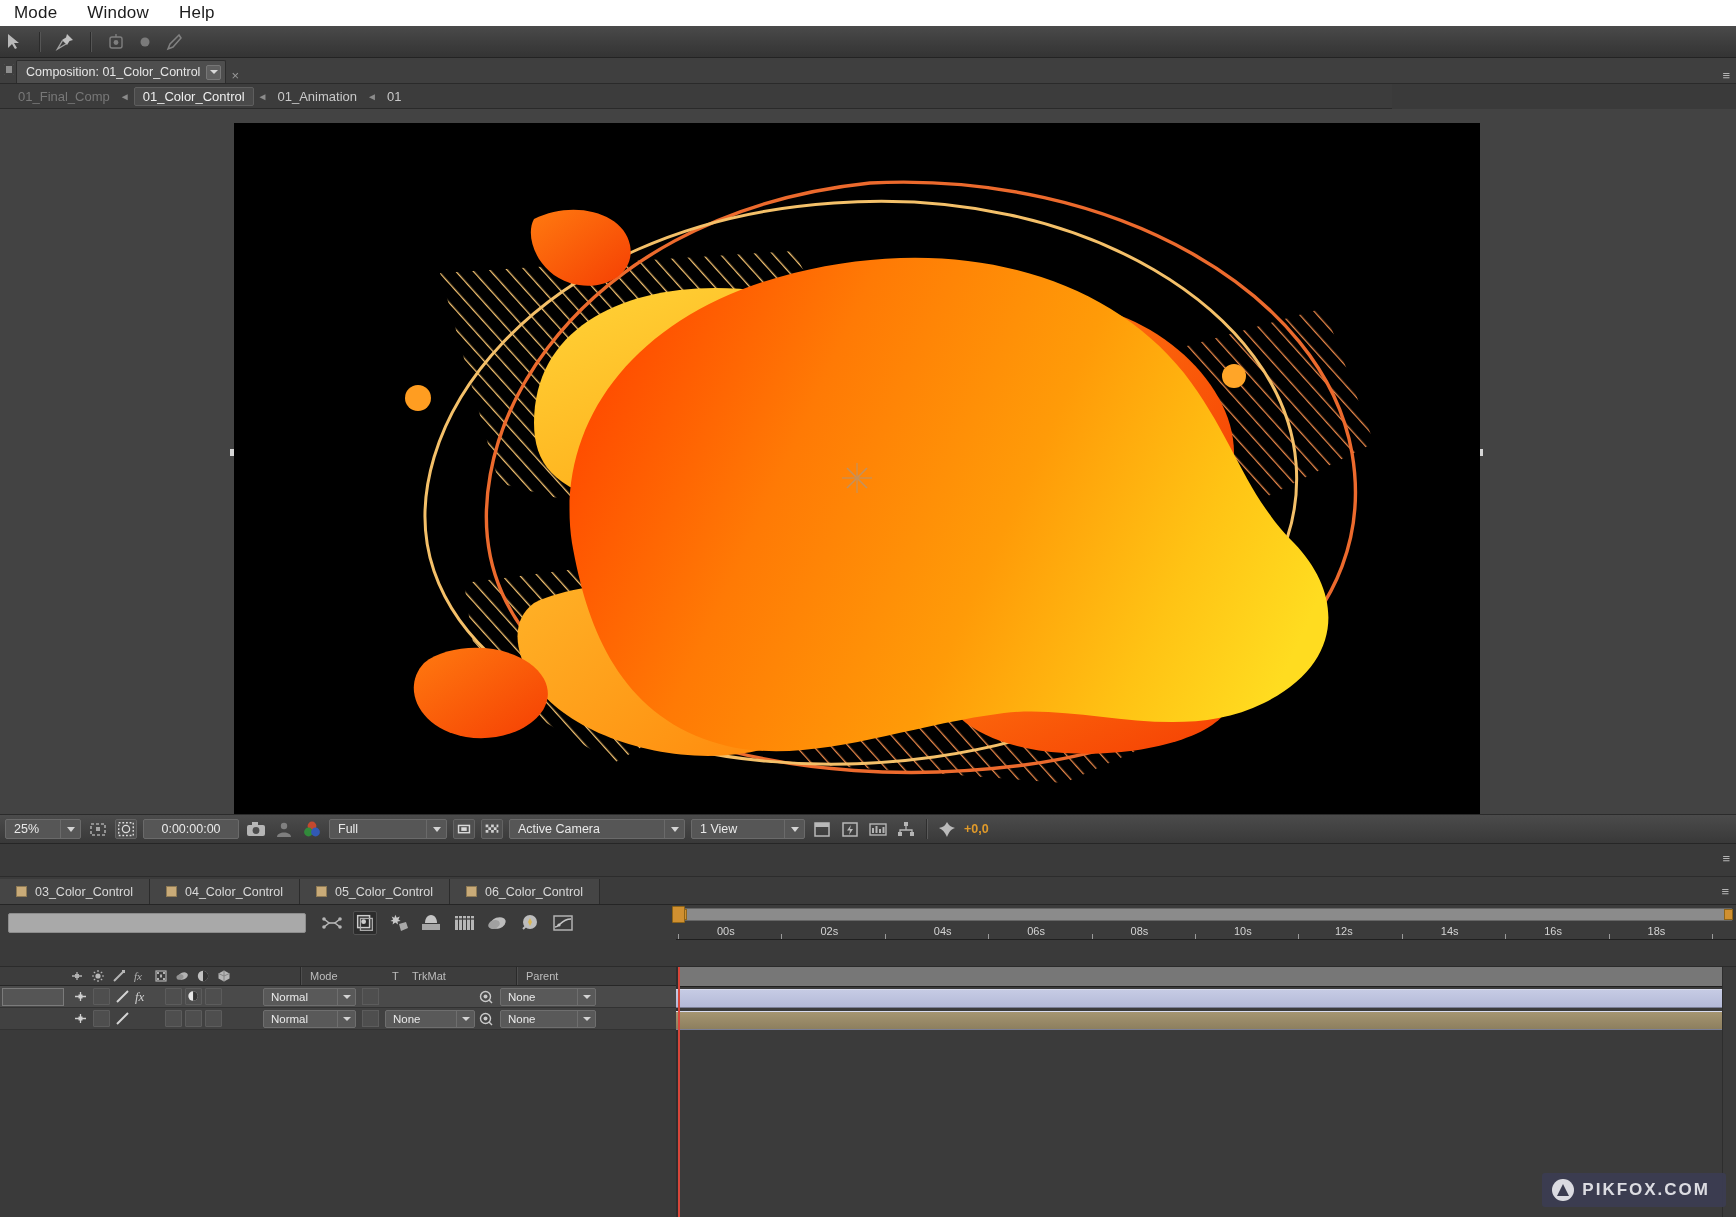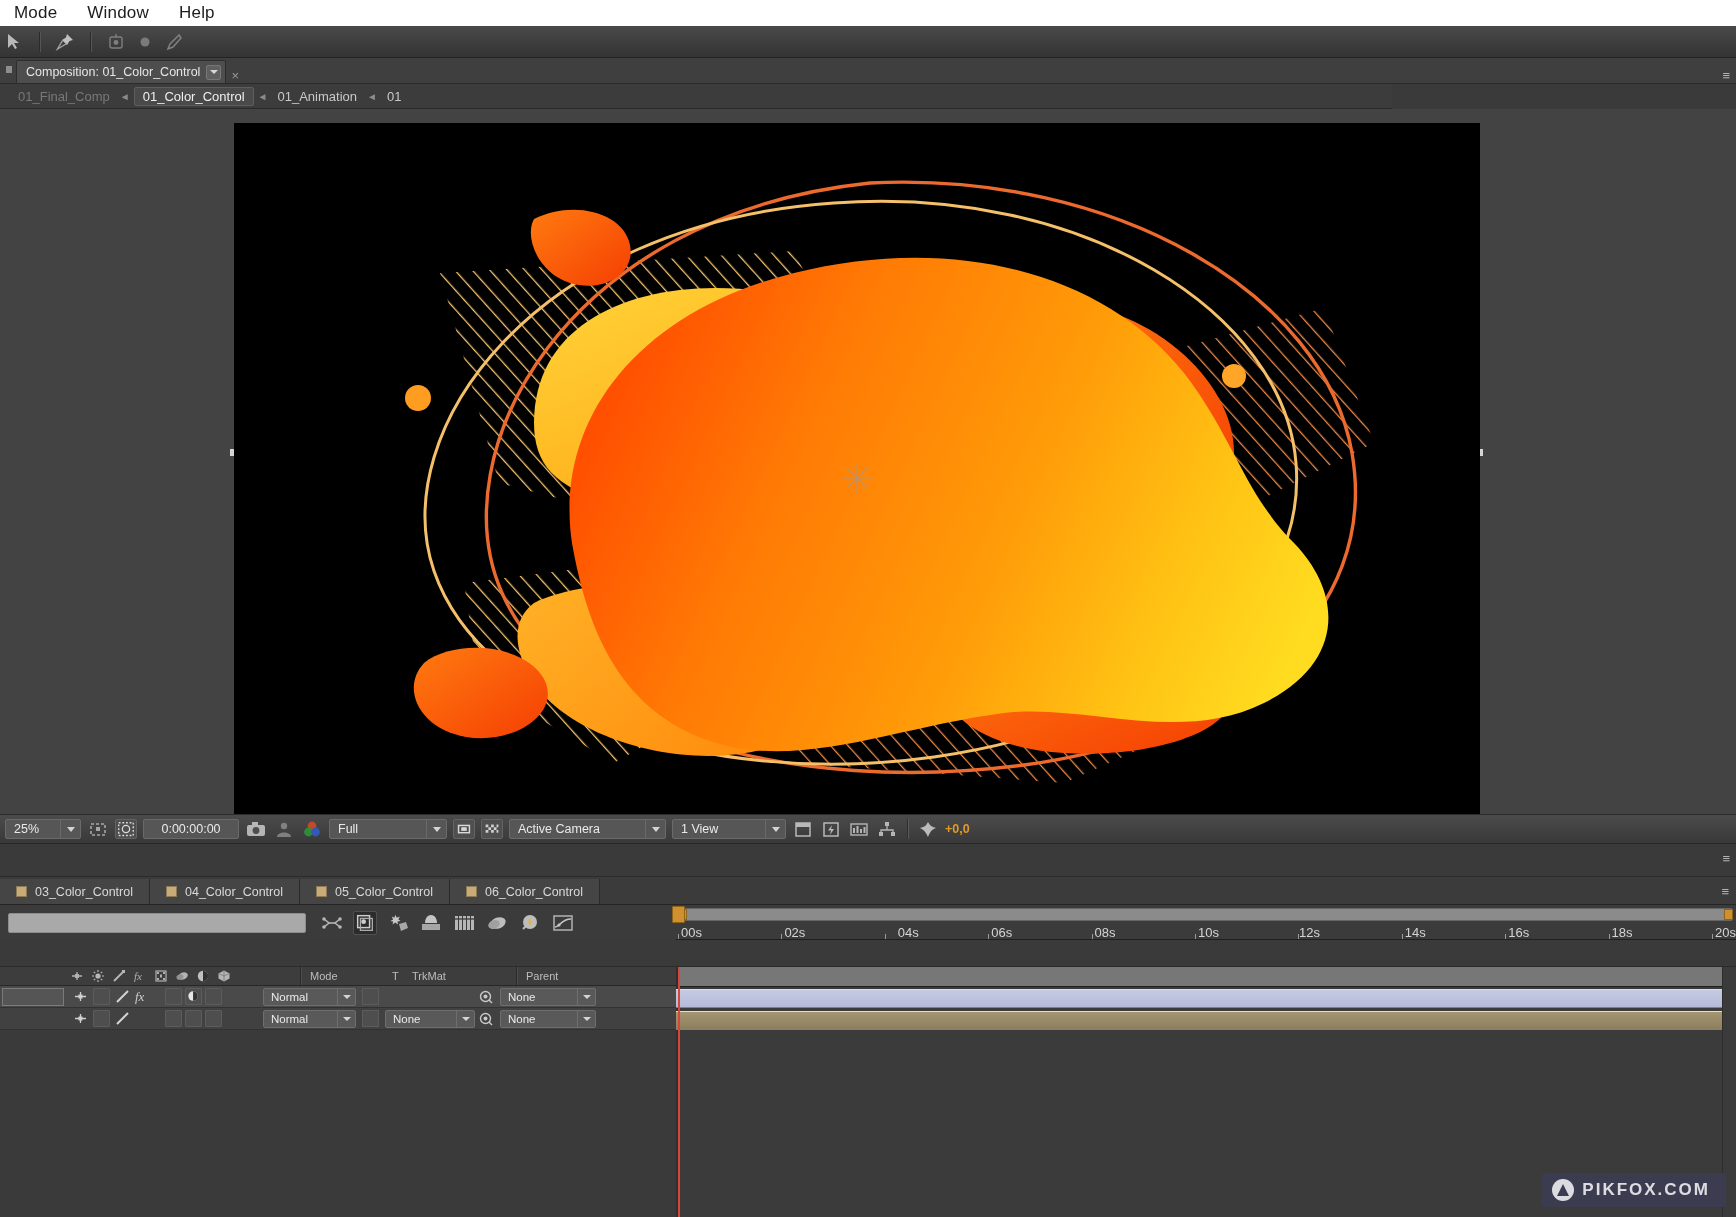--- a/index.html
+++ b/index.html
@@ -186,21 +186,21 @@
   .tl-scrollbar .nub {
     position:absolute; top:0; width:9px; height:11px; background:#d09030;
     border:1px solid #8e6418;
   }
   .tl-scrollbar .nub.l { left:-1px; }
   .tl-scrollbar .nub.r { right:-1px; }
   .tl-ruler {
     position:absolute; left:0; top:19px; right:0; height:16px;
     border-bottom:1px solid #1f1f1f;
   }
-  .tick { position:absolute; top:1px; font-size:13px; color:#d4d4d4; }
+  .tick { position:absolute; top:1px; font-size:11px; color:#d4d4d4;margin-left:36px; }
   .tickmark { position:absolute; bottom:0; width:1px; height:5px; background:#9a9a9a; }
 
   
   .lay-headers {
     position:absolute; left:0; top:966px; width:676px; height:20px;
     background:#3d3d3d; border-top:1px solid #2b2b2b; border-bottom:1px solid #272727;
     display:flex; align-items:center;
   }
   .lh-switches { display:flex; align-items:center; gap:7px; margin-left:70px; }
   .lh-ico { width:14px; height:14px; opacity:.8; position:relative; }
@@ -539,21 +539,21 @@
             <rect x="10" y="5" width="3" height="3"></rect>
             <rect x="16" y="5" width="2" height="3"></rect>
             <rect x="7" y="8" width="3" height="3"></rect>
             <rect x="13" y="8" width="3" height="3"></rect>
             <rect x="4" y="11" width="3" height="3"></rect>
             <rect x="10" y="11" width="3" height="3"></rect>
             <rect x="16" y="11" width="2" height="3"></rect>
           </g>
         </svg>
     </div>
-    <div class="vb-combo" style="width:157px">
+    <div class="vb-combo" style="width:176px">
       <span class="c-txt">Active Camera</span>
       <span class="c-arrow"></span>
     </div>
     <div class="vb-combo" style="width:114px">
       <span class="c-txt">1 View</span>
       <span class="c-arrow"></span>
     </div>
     <div class="vb-icon">
       <svg viewBox="0 0 22 21">
           <rect x="4" y="4" width="14" height="13" fill="none" stroke="#d2d2d2" stroke-width="1.5"></rect>

